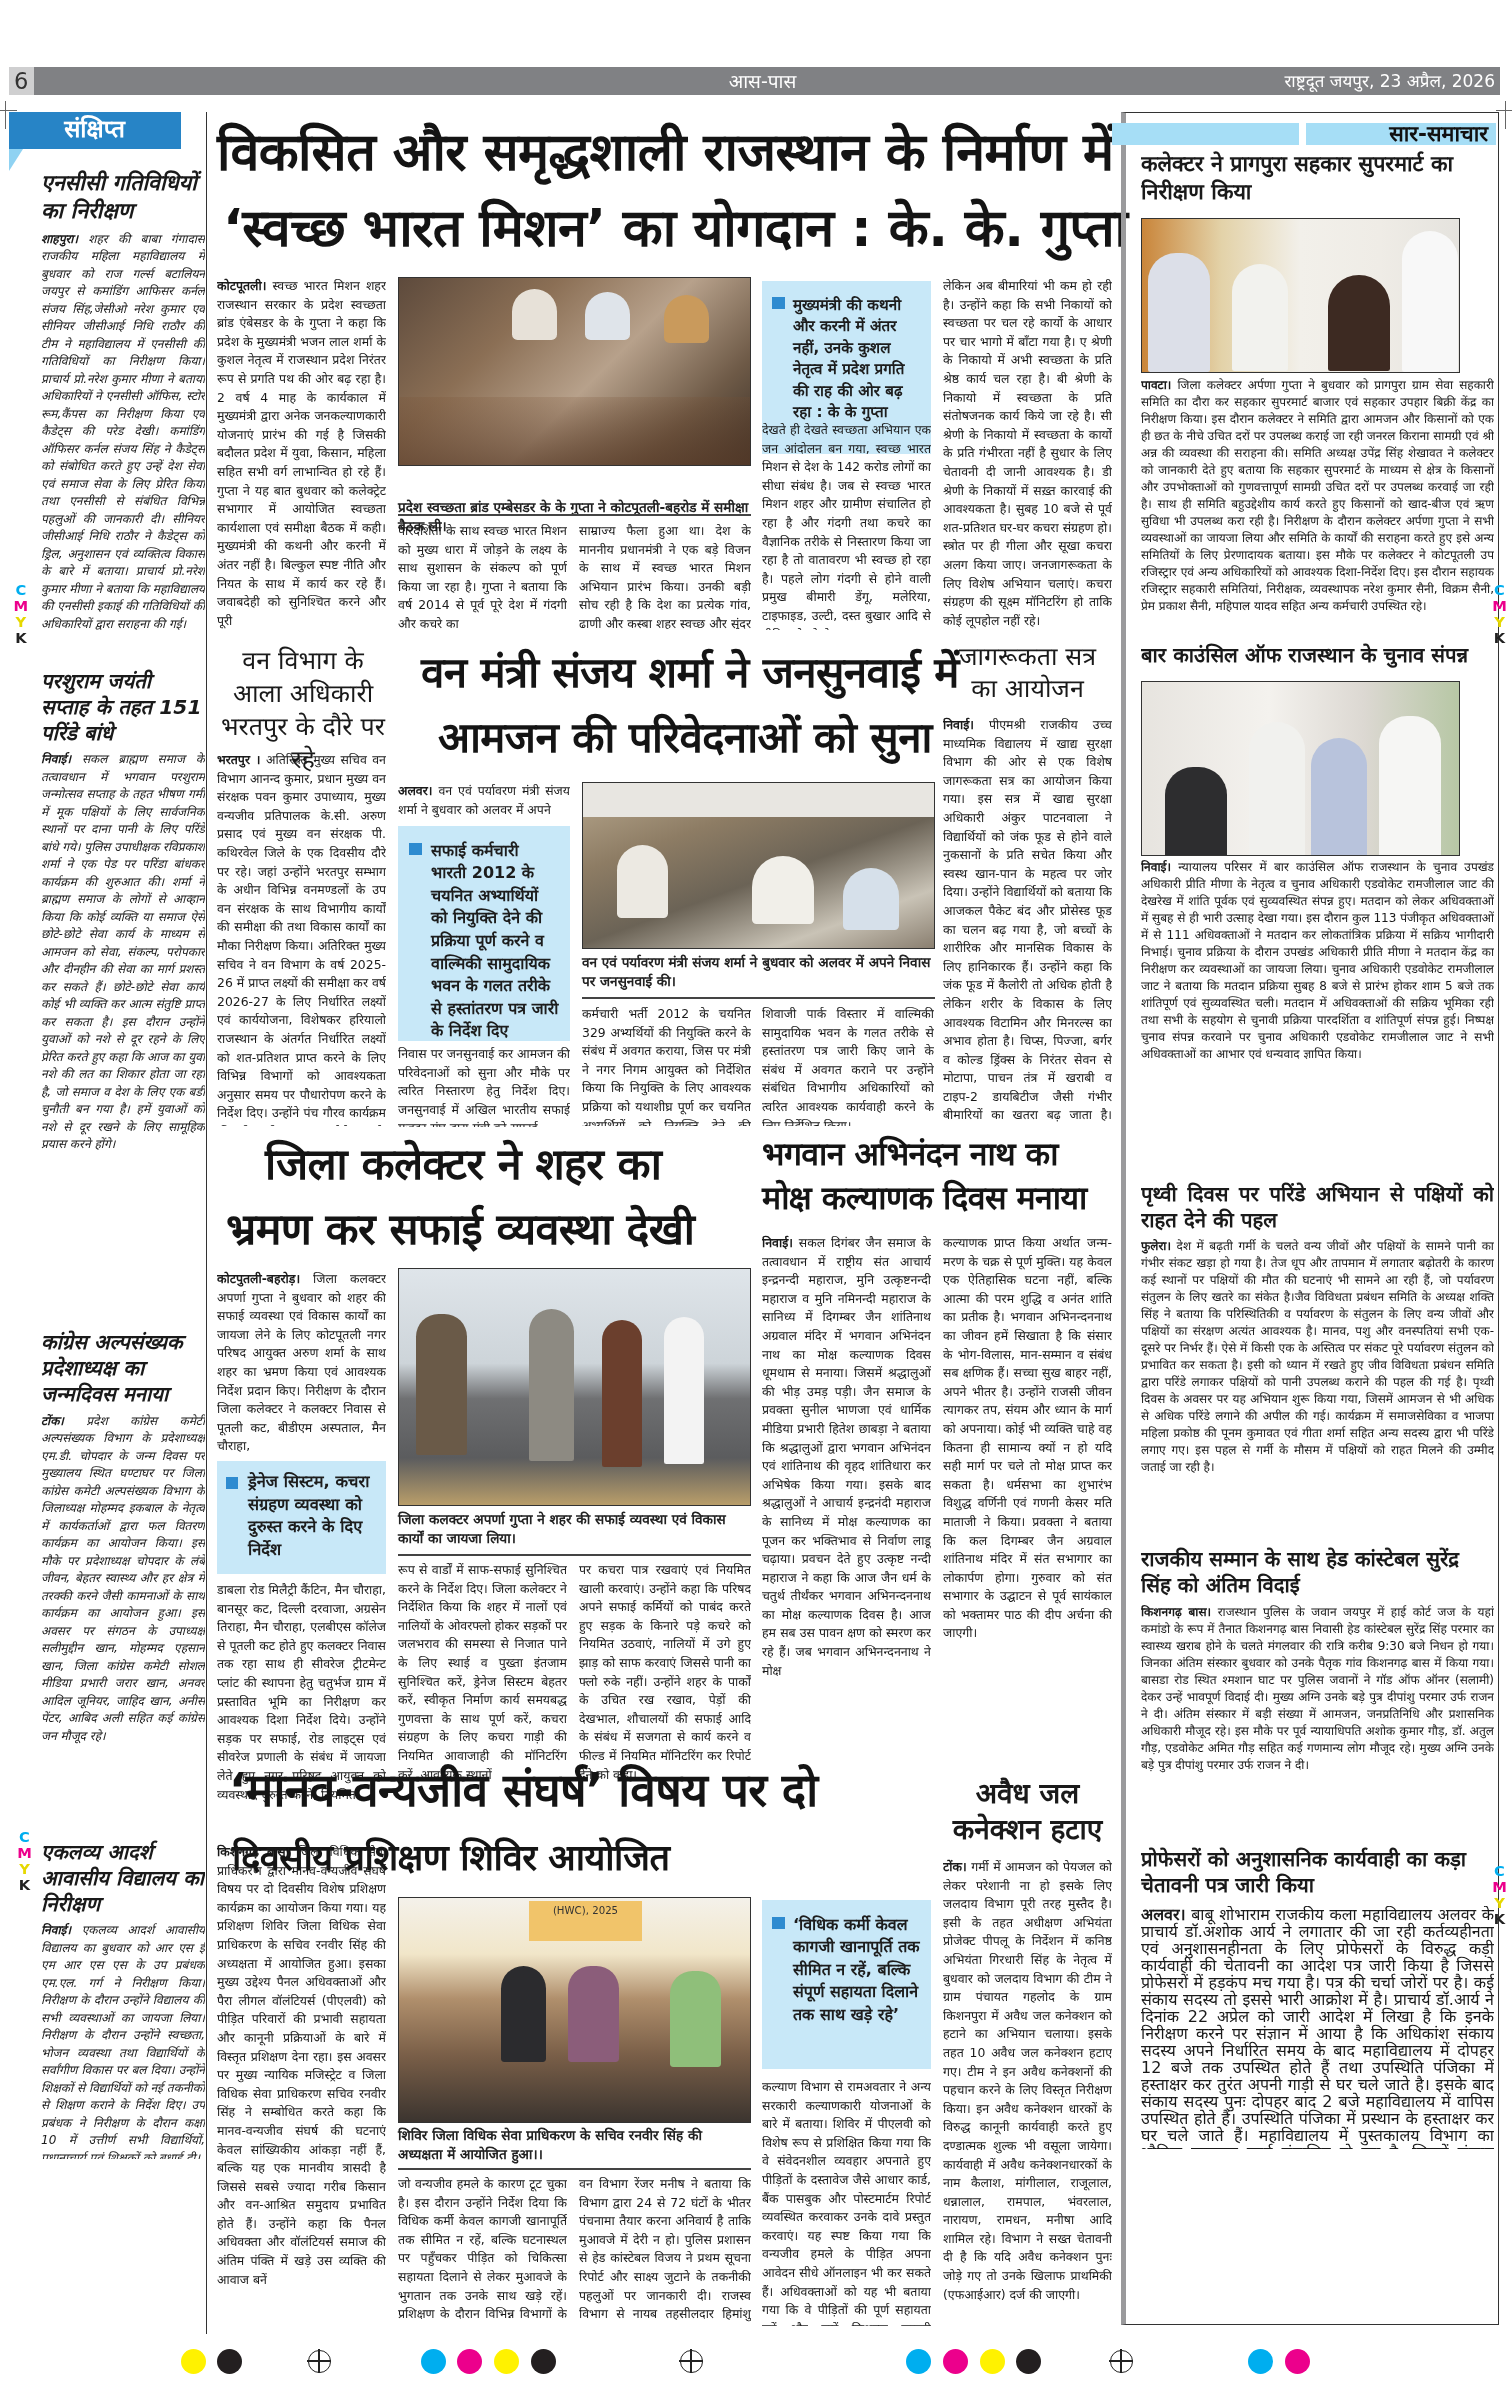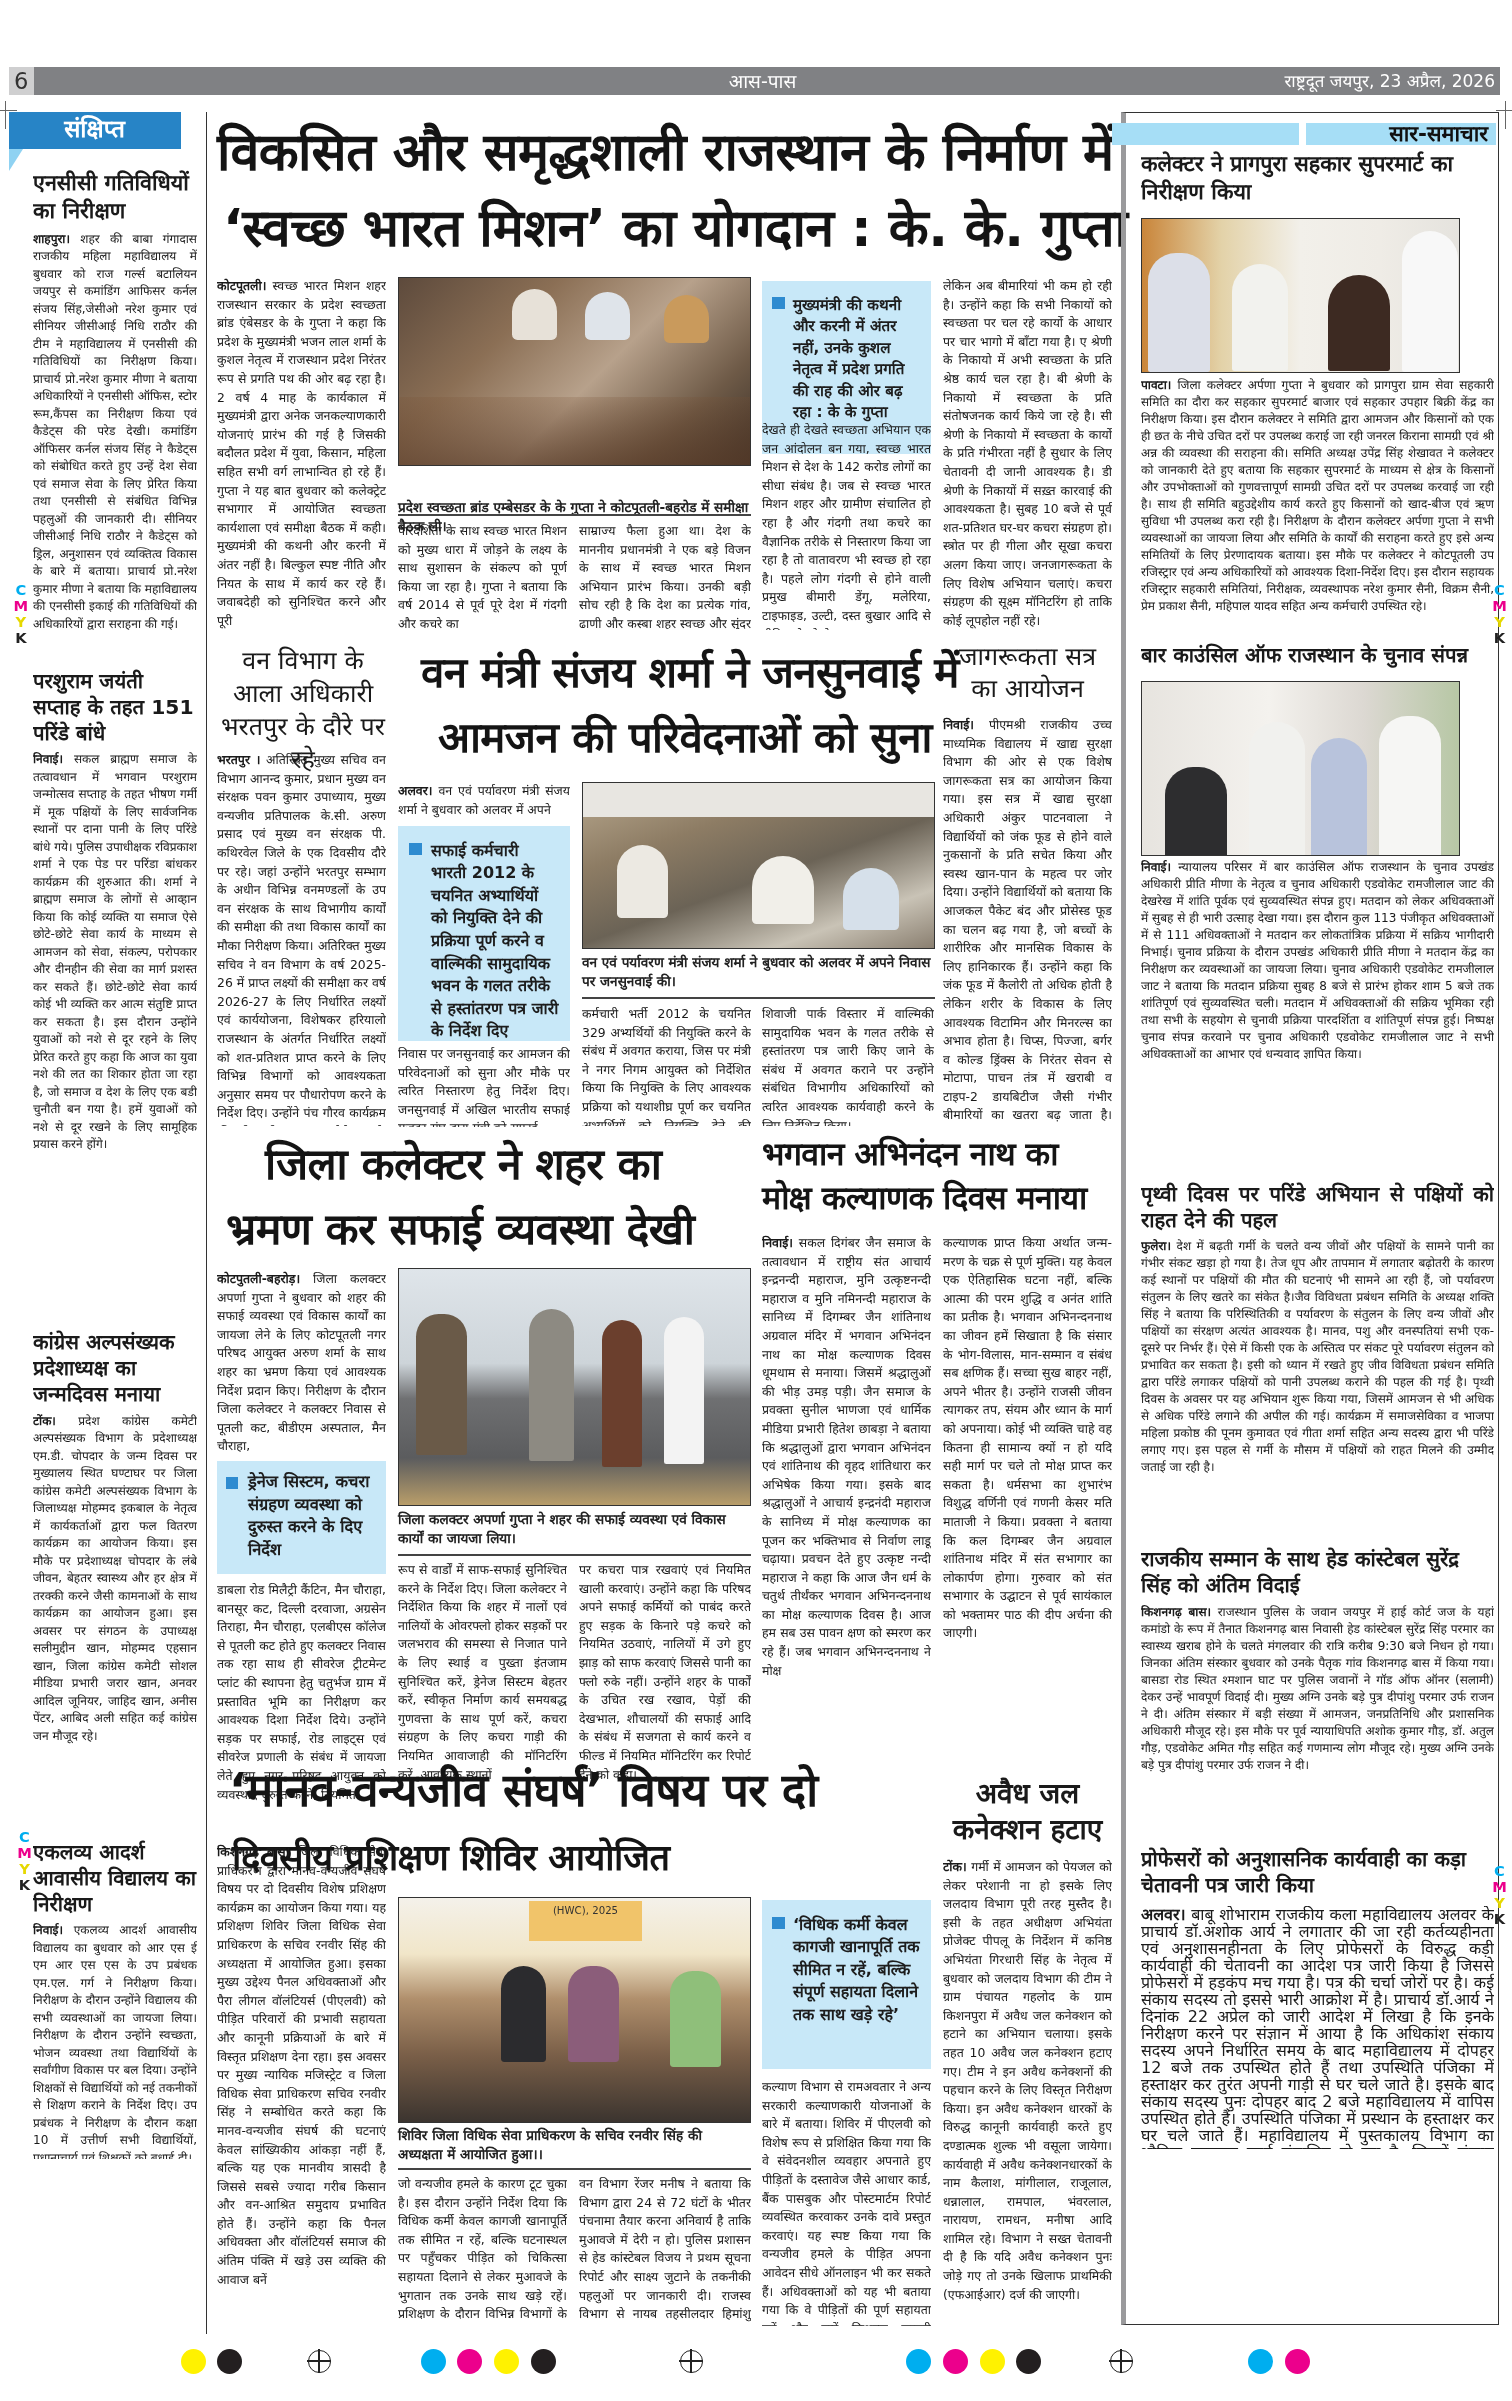--- a/index.html
+++ b/index.html
@@ -44,21 +44,21 @@
 <div class="abs hdr-date">राष्ट्रदूत जयपुर, 23 अप्रैल, 2026</div>
 <div class="abs crop" style="left:4.5px;top:101px;"></div>
 <div class="abs crop-h" style="left:0;top:110px;"></div>
 <div class="abs crop" style="left:1505px;top:101px;"></div>
 <div class="abs crop-h" style="left:1496px;top:110px;"></div>
 
 <div class="abs sankshipt">संक्षिप्त</div>
 <div class="abs sank-tail"></div>
 <div class="vrule" style="left:206px;top:112px;height:2222px;"></div>
 
-<div class="col" style="left:33px;top:169px;width:164px;height:2163px;">
+<div class="col" style="left:41px;top:169px;width:164px;height:2163px;font-style:italic;">
   <div>
     <div class="h-med" style="font-size:21.5px;line-height:28px;margin-bottom:5.6px;">एनसीसी गतिविधियों का निरीक्षण</div>
     <div class="body" style="font-size:12px;line-height:17.5px;height:429px;overflow:hidden;">
       <b>शाहपुरा।</b>
       <span>शहर की बाबा गंगादास राजकीय महिला महाविद्यालय में बुधवार को राज गर्ल्स बटालियन जयपुर से कमांडिंग आफिसर कर्नल संजय सिंह,जेसीओ नरेश कुमार एवं सीनियर जीसीआई निधि राठौर की टीम ने महाविद्यालय में एनसीसी की गतिविधियों का निरीक्षण किया। प्राचार्य प्रो.नरेश कुमार मीणा ने बताया अधिकारियों ने एनसीसी ऑफिस, स्टोर रूम,कैंपस का निरीक्षण किया एवं कैडेट्स की परेड देखी। कमांडिंग ऑफिसर कर्नल संजय सिंह ने कैडेट्स को संबोधित करते हुए उन्हें देश सेवा एवं समाज सेवा के लिए प्रेरित किया तथा एनसीसी से संबंधित विभिन्न पहलुओं की जानकारी दी। सीनियर जीसीआई निधि राठौर ने कैडेट्स को ड्रिल, अनुशासन एवं व्यक्तित्व विकास के बारे में बताया। प्राचार्य प्रो.नरेश कुमार मीणा ने बताया कि महाविद्यालय की एनसीसी इकाई की गतिविधियों की अधिकारियों द्वारा सराहना की गई।</span>
     </div>
   </div>
   <div style="margin-top:8px;">
     <div class="h-med" style="font-size:20.3px;line-height:26px;margin-bottom:5.6px;">परशुराम जयंती सप्ताह के तहत 151 परिंडे बांधे</div>
     <div class="body" style="font-size:12px;line-height:17.5px;height:570px;overflow:hidden;">

